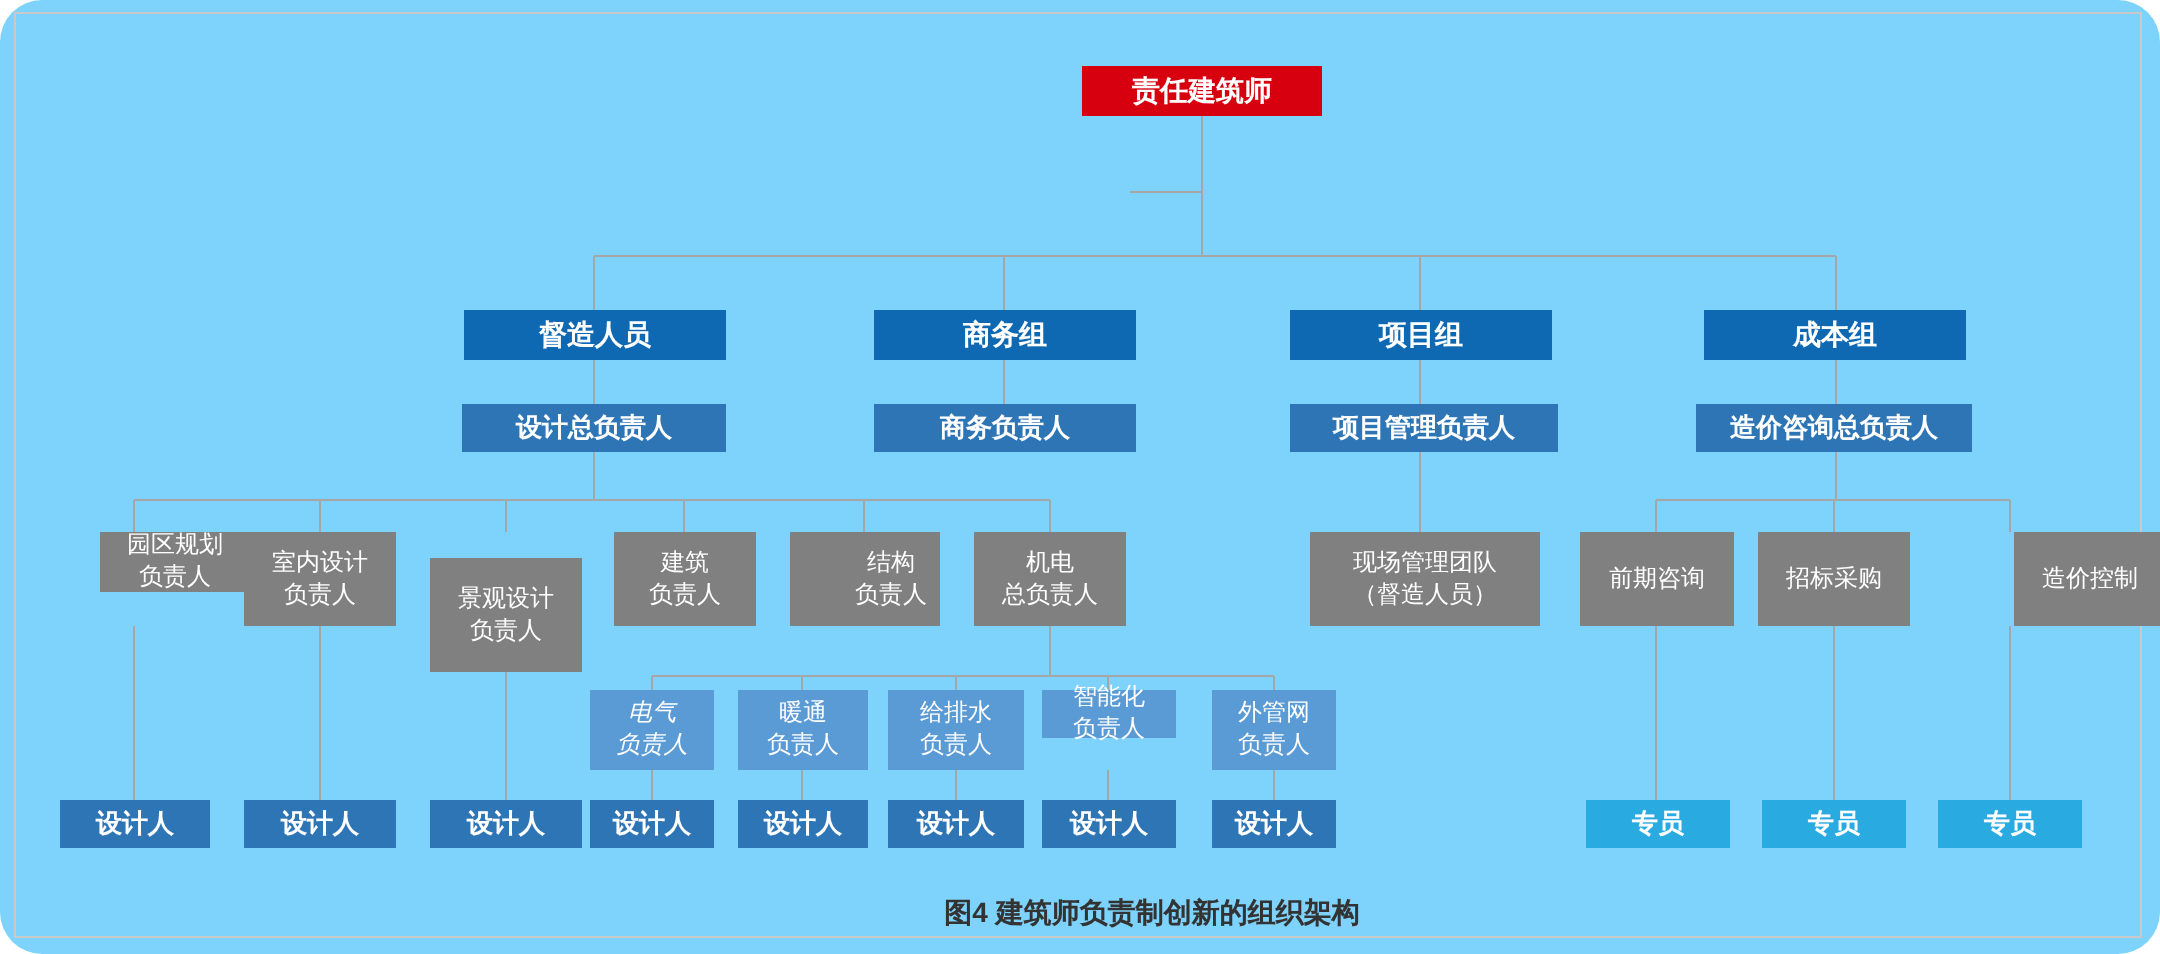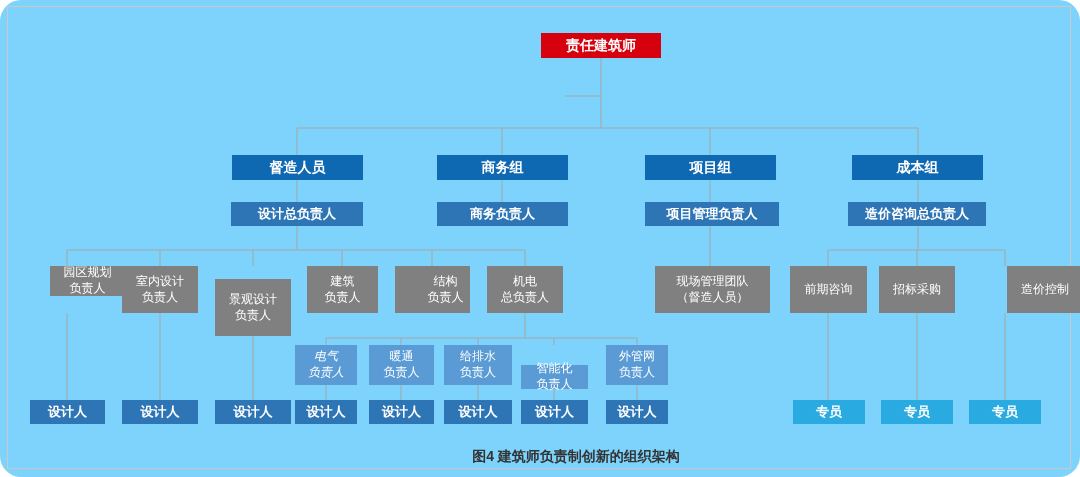--- a/index.html
+++ b/index.html
@@ -114,21 +114,21 @@
   <div class="node c-gray fs12" style="left:879px;top:266px;width:76px;height:47px;">招标采购</div>
   <div class="node c-gray fs12" style="left:790px;top:266px;width:77px;height:47px;">前期咨询</div>
   <div class="node c-gray fs12" style="left:967px;top:266px;width:76px;height:47px;margin-left:40px;">造价控制</div>
 
   <div class="node c-lblue fs12" style="left:295px;top:345px;width:62px;height:40px;font-style:italic;">电气
 负责人</div>
   <div class="node c-lblue fs12" style="left:369px;top:345px;width:65px;height:40px;">暖通
 负责人</div>
   <div class="node c-lblue fs12" style="left:444px;top:345px;width:68px;height:40px;">给排水
 负责人</div>
-  <div class="node c-lblue fs12" style="left:521px;top:365px;width:67px;height:24px;">智能化
+  <div class="node c-lblue fs12" style="left:521px;top:345px;width:67px;height:24px;">智能化
 负责人</div>
   <div class="node c-lblue fs12" style="left:606px;top:345px;width:62px;height:40px;">外管网
 负责人</div>
 
   <div class="node c-mblue fs13" style="left:30px;top:400px;width:75px;height:24px;">设计人</div>
   <div class="node c-mblue fs13" style="left:122px;top:400px;width:76px;height:24px;">设计人</div>
   <div class="node c-mblue fs13" style="left:215px;top:400px;width:76px;height:24px;">设计人</div>
   <div class="node c-mblue fs13" style="left:295px;top:400px;width:62px;height:24px;">设计人</div>
   <div class="node c-mblue fs13" style="left:369px;top:400px;width:65px;height:24px;">设计人</div>
   <div class="node c-mblue fs13" style="left:444px;top:400px;width:68px;height:24px;">设计人</div>

